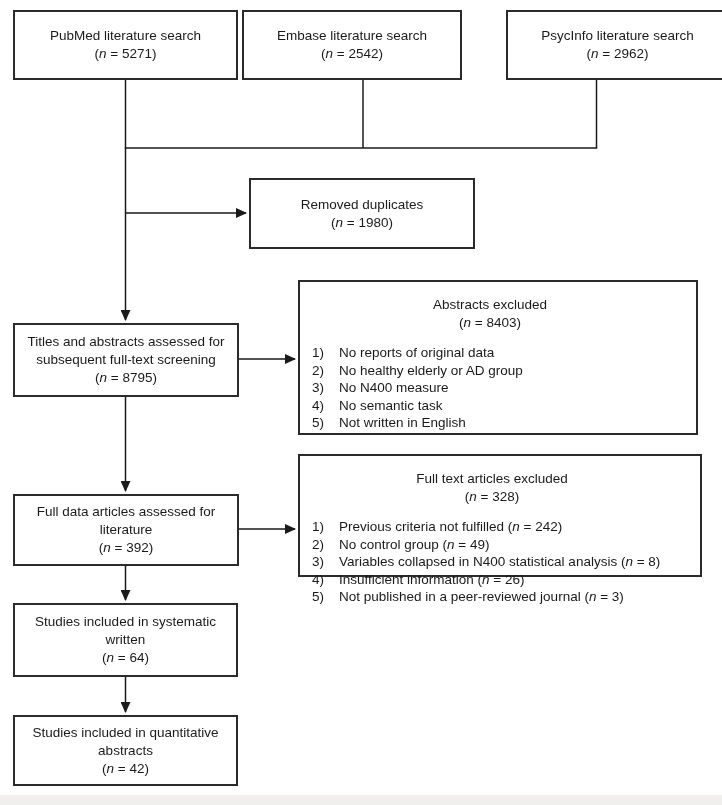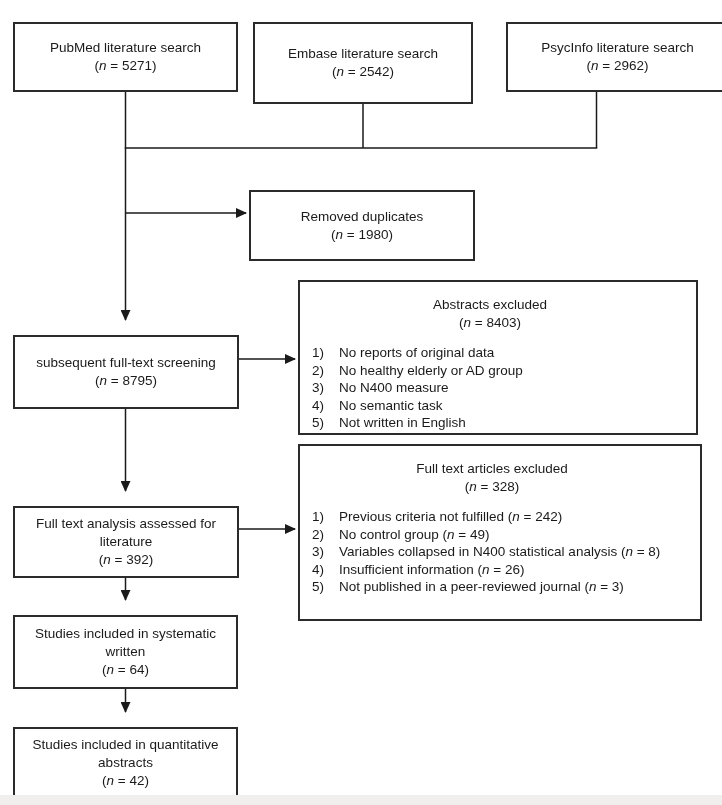--- a/index.html
+++ b/index.html
@@ -26,21 +26,20 @@
     background:var(--background);
     box-sizing:border-box;
     font-size:13.5px;
     line-height:18px;
   }
   .box.small{
     display:flex;flex-direction:column;
     justify-content:center;align-items:center;
     text-align:center;
     padding:2px 6px;
-    margin-top:12px;
   }
   .box.excl{padding:14px 28px 0 12px;}
   .excl-title{text-align:center;}
   .excl-list{margin-top:12px;}
   .excl-item{display:flex;line-height:17.5px;}
   .excl-item .num{flex:0 0 27px;}
   .excl-item .txt{flex:1 1 auto;}
   .footer-strip{
     position:absolute;left:0;bottom:0;width:722px;height:10px;
     background:var(--footer-strip);
@@ -71,36 +70,37 @@
       <line x1="125.5" y1="566" x2="125.5" y2="600" marker-end="url(#arrow)"></line>
       <line x1="125.5" y1="677" x2="125.5" y2="712" marker-end="url(#arrow)"></line>
     </g>
   </svg>
 
   <div class="box small" style="left:13px;top:10px;width:225px;height:70px">
     <div>PubMed literature search</div>
     <div class="nfmt">(<i>n</i> = 5271)</div>
   </div>
 
-  <div class="box small" style="left:253px;top:10px;width:220px;height:82px">
+  <div class="box small" style="left:242px;top:10px;width:220px;height:70px">
     <div>Embase literature search</div>
     <div class="nfmt">(<i>n</i> = 2542)</div>
   </div>
 
   <div class="box small" style="left:506px;top:10px;width:223px;height:70px">
     <div>PsycInfo literature search</div>
     <div class="nfmt">(<i>n</i> = 2962)</div>
   </div>
 
   <div class="box small" style="left:249px;top:178px;width:226px;height:71px">
     <div>Removed duplicates</div>
     <div class="nfmt">(<i>n</i> = 1980)</div>
   </div>
 
   <div class="box small" style="left:13px;top:323px;width:226px;height:74px">
+    <div>Titles and abstracts assessed for</div>
     <div>subsequent full-text screening</div>
     <div class="nfmt">(<i>n</i> = 8795)</div>
   </div>
 
   <div class="box excl" style="left:298px;top:280px;width:400px;height:155px">
     <div class="excl-title">Abstracts excluded</div>
     <div class="excl-title nfmt">(<i>n</i> = 8403)</div>
     <div class="excl-list">
       <div class="excl-item">
         <span class="num">1)</span>
@@ -119,26 +119,26 @@
         <span class="txt nfmt">No semantic task</span>
       </div>
       <div class="excl-item">
         <span class="num">5)</span>
         <span class="txt nfmt">Not written in English</span>
       </div>
     </div>
   </div>
 
   <div class="box small" style="left:13px;top:494px;width:226px;height:72px">
-    <div>Full text analysis assessed for</div>
+    <div>Full data articles assessed for</div>
     <div>literature</div>
     <div class="nfmt">(<i>n</i> = 392)</div>
   </div>
 
-  <div class="box excl" style="left:298px;top:444px;width:404px;height:177px">
+  <div class="box excl" style="left:298px;top:454px;width:404px;height:123px">
     <div class="excl-title">Full text articles excluded</div>
     <div class="excl-title nfmt">(<i>n</i> = 328)</div>
     <div class="excl-list">
       <div class="excl-item">
         <span class="num">1)</span>
         <span class="txt nfmt">Previous criteria not fulfilled (<i>n</i> = 242)</span>
       </div>
       <div class="excl-item">
         <span class="num">2)</span>
         <span class="txt nfmt">No control group (<i>n</i> = 49)</span>

